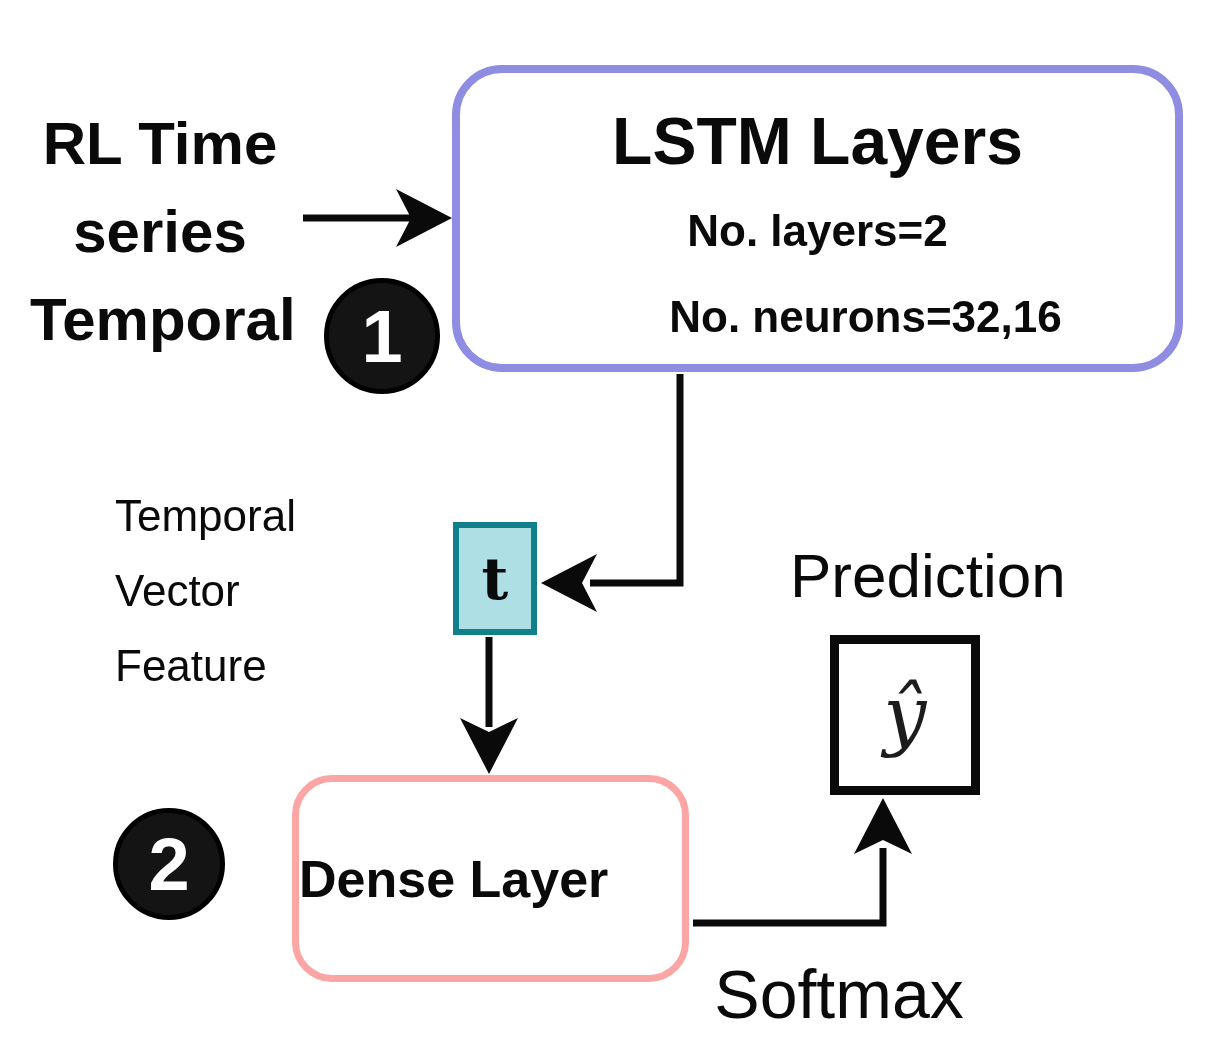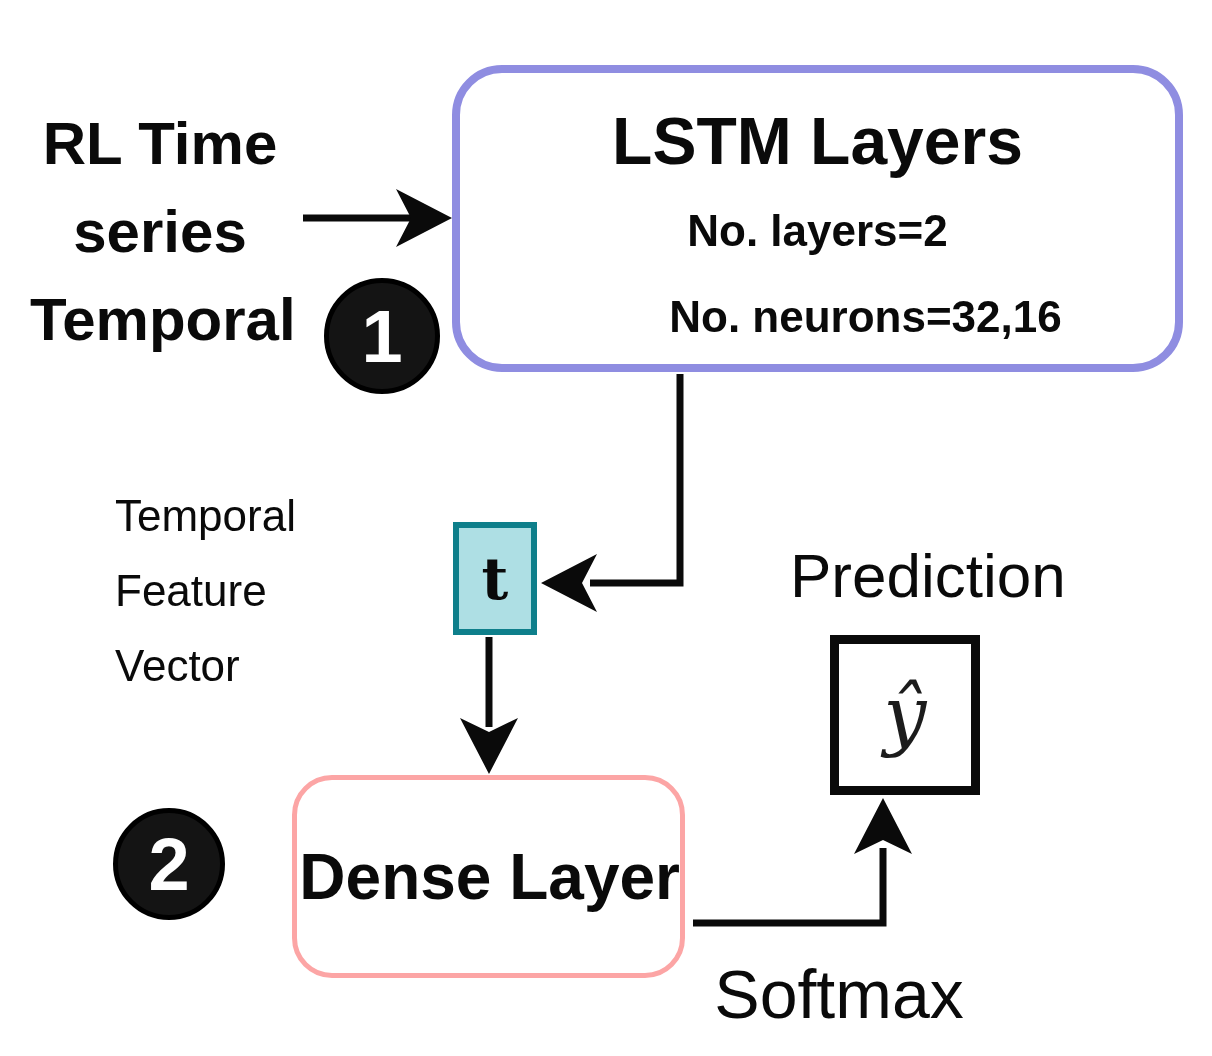--- a/index.html
+++ b/index.html
@@ -67,25 +67,25 @@
     border: 6px solid var(--c-t-border, #0e7f8b);
     background: var(--c-t-fill, #aedfe4);
     display: flex; align-items: center; justify-content: center;
     font-family: "DejaVu Serif", serif;
     font-size: 58px; font-weight: bold; color: #0a0a0a;
   }
 
   
   .dense-box {
     left: 292px; top: 775px; width: 383px; height: 193px;
-    border: 5px solid #fca5a5;
+    border: 7px solid #fca5a5;
     border-radius: 40px;
     background: #ffffff;
-    display: flex; align-items: center; justify-content: flex-end;
-    font-size: 64px; font-weight: bold; white-space: nowrap;
+    display: flex; align-items: center; justify-content: flex-start;
+    font-size: 52px; font-weight: bold; white-space: nowrap;
   }
 
   
   .yhat-box {
     left: 830px; top: 635px; width: 132px; height: 142px;
     border: 9px solid #0a0a0a;
     background: #ffffff;
     display: flex; align-items: center; justify-content: center;
   }
   .yhat-glyph {
@@ -149,22 +149,22 @@
   </div>
 
   <div class="abs lstm-box">
     <div class="abs lstm-title">LSTM Layers</div>
     <div class="abs lstm-sub1">No. layers=2</div>
     <div class="abs lstm-sub2">No. neurons=32,16</div>
   </div>
 
   <div class="abs temporal-label">
     <div>Temporal</div>
+    <div>Vector</div>
     <div>Feature</div>
-    <div>Vector</div>
   </div>
 
   <div class="abs t-box">
     <span>t</span>
   </div>
 
   <div class="abs badge badge-2">
     <span>2</span>
   </div>
 

